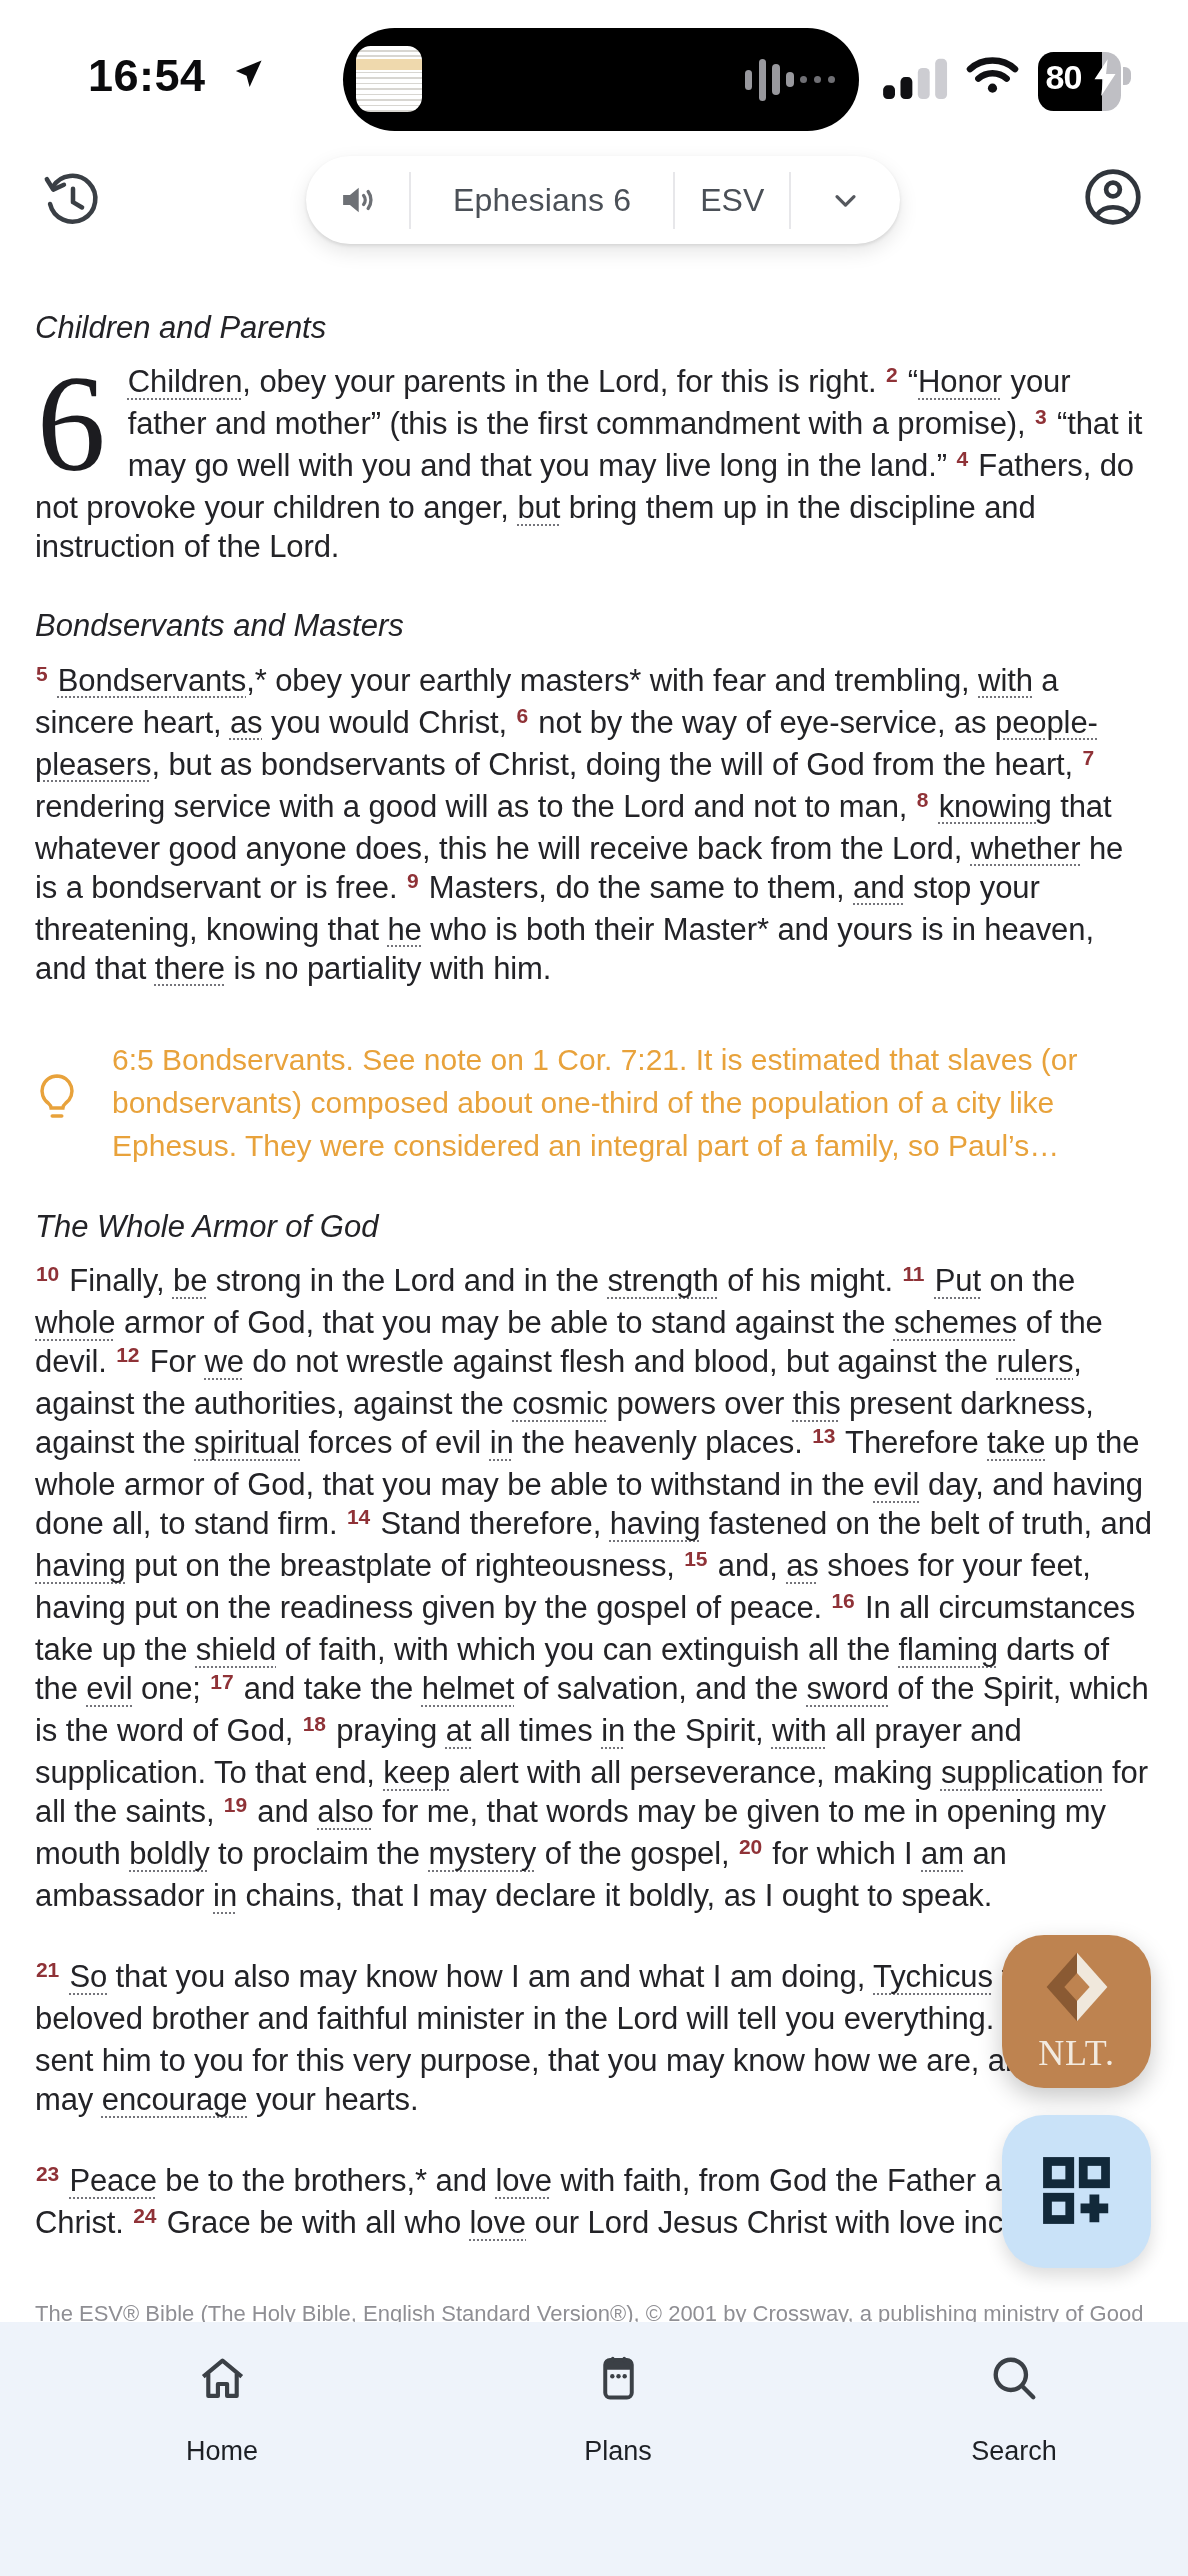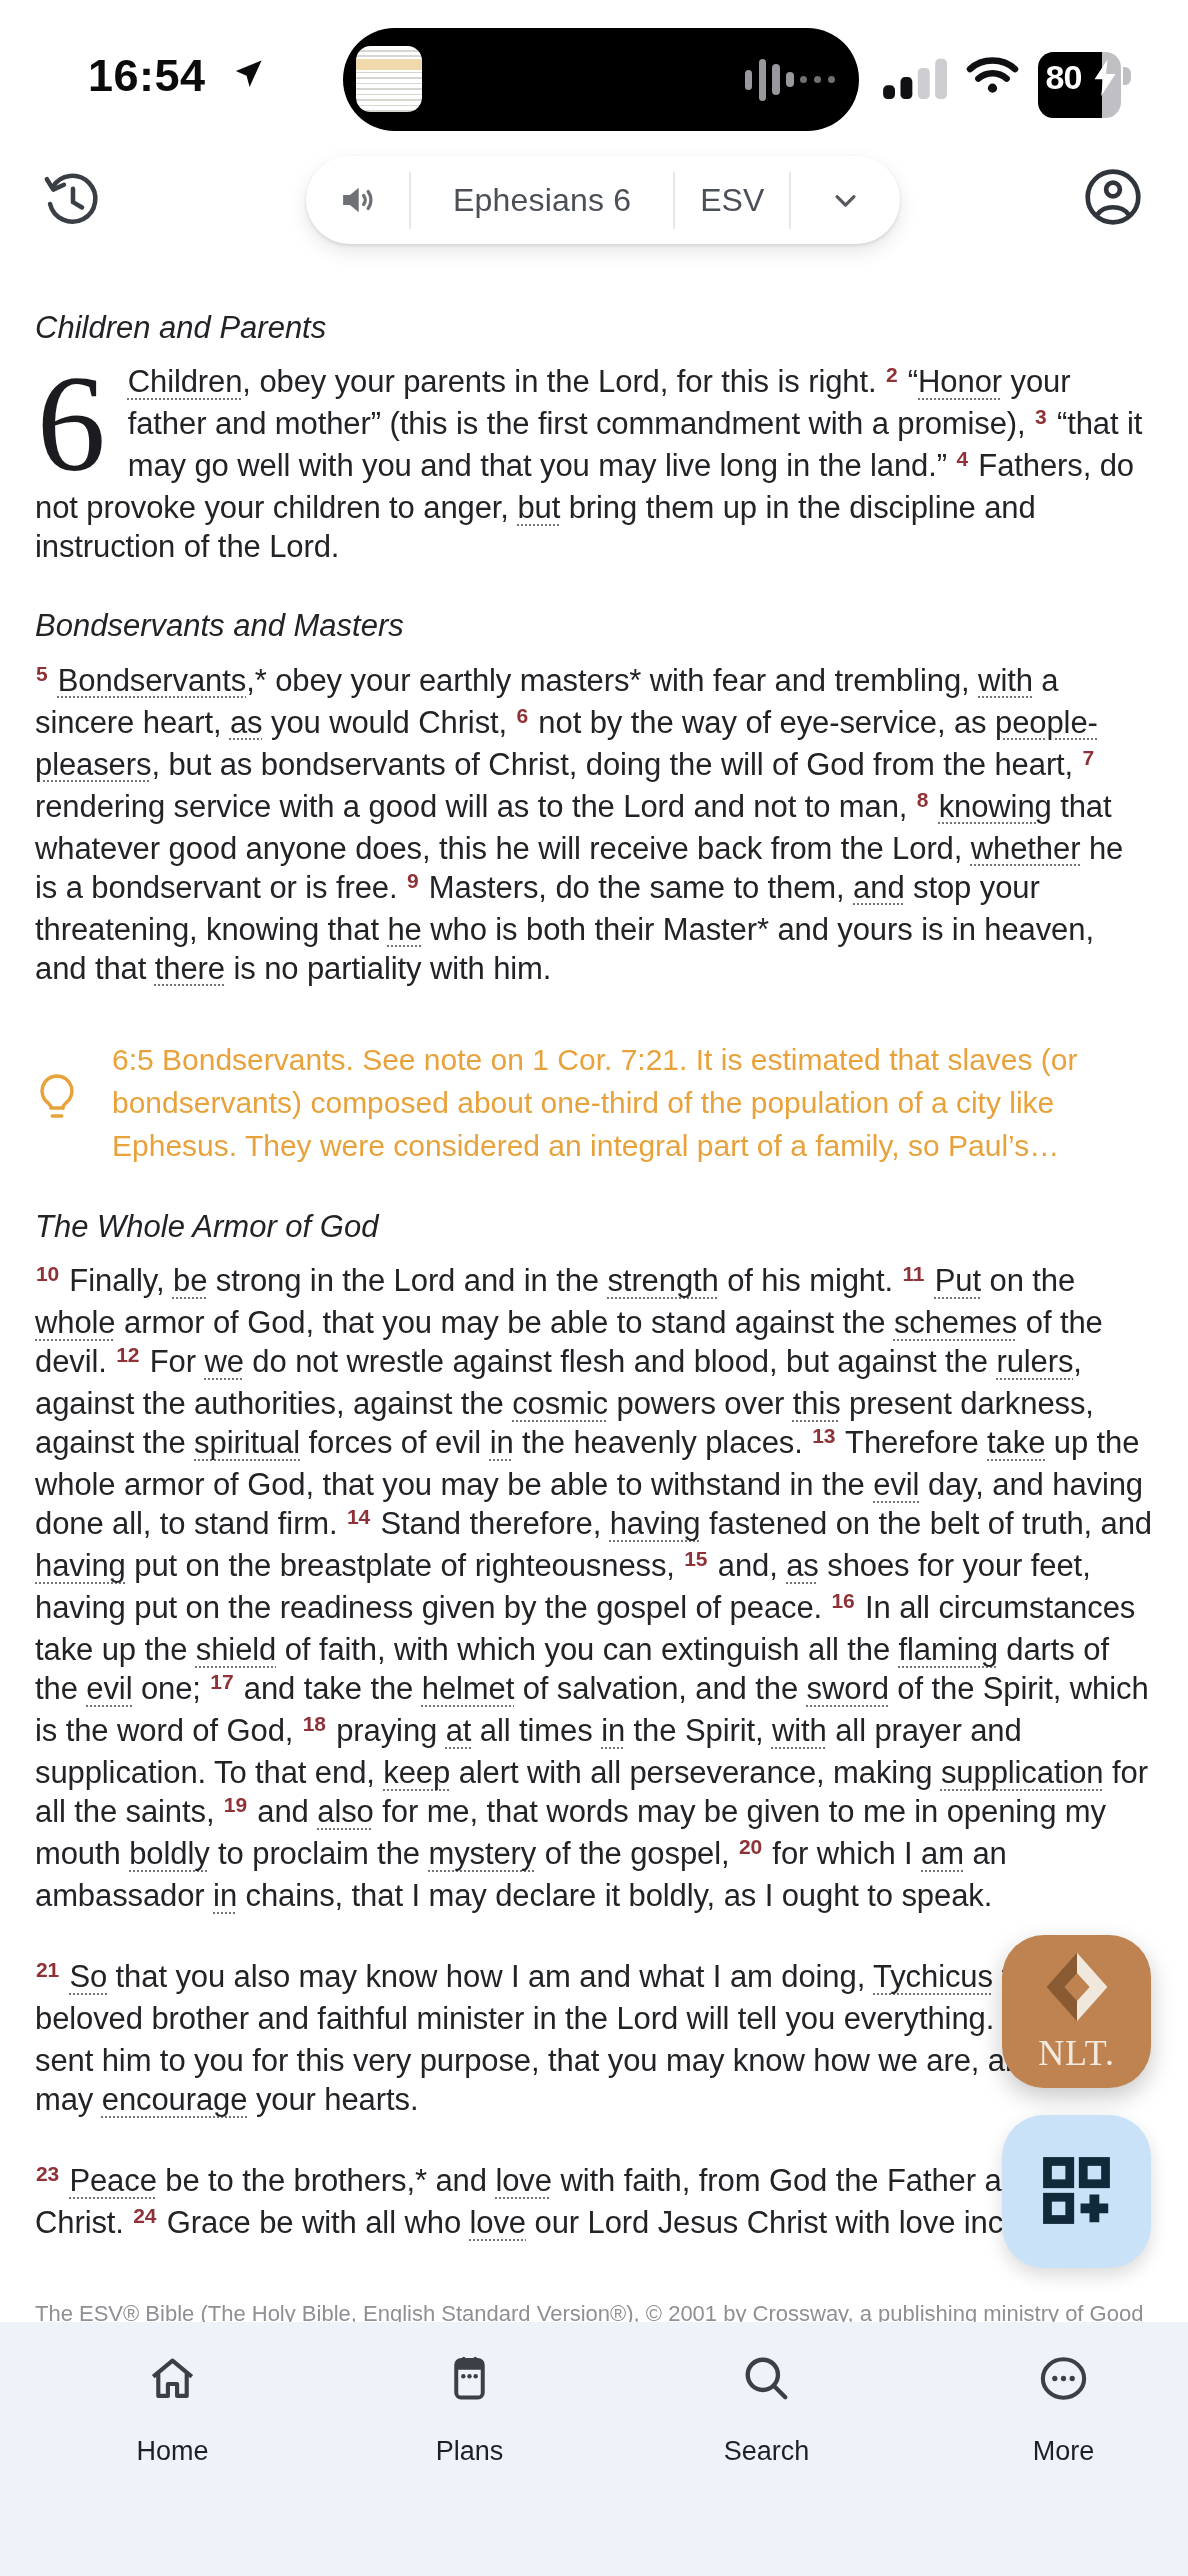--- a/index.html
+++ b/index.html
@@ -12,21 +12,21 @@
   .loc-arrow{position:absolute;left:232px;top:57px;}
   .island{position:absolute;left:343px;top:28px;width:516px;height:103px;border-radius:52px;background:#000;}
   .thumb{position:absolute;left:13px;top:18.4px;width:66px;height:66px;border-radius:14.7px;background:
          repeating-linear-gradient(#ffffff 0 3.7px,#d8d6d1 3.7px 5.5px);overflow:hidden;}
   .thumb:before{content:"";position:absolute;left:0;top:13px;height:11px;width:100%;background:#efd9ad;}
   .wave{position:absolute;right:24px;top:0;height:103px;display:flex;align-items:center;gap:6.4px;}
   .wave i{display:block;width:7.4px;border-radius:4.6px;background:#98989d;}
   .wave .dot{width:7.4px;height:7.4px;background:#6f6f74;}
   .sigbars{position:absolute;left:883px;top:57px;}
   .wifi{position:absolute;left:965px;top:53px;}
-  .battery{position:absolute;left:1038px;top:52px;width:83px;height:66px;border-radius:15.7px;background:#bfbfc4;overflow:hidden;}
+  .battery{position:absolute;left:1038px;top:52px;width:83px;height:59px;border-radius:15.7px;background:#bfbfc4;overflow:hidden;}
   .bat-fill{position:absolute;left:0;top:0;bottom:0;width:64px;background:#000;}
   .bat-num{position:absolute;left:7.4px;top:5.5px;font-size:34px;font-weight:700;color:#fff;letter-spacing:-0.9px;}
   .bat-bolt{position:absolute;left:53px;top:6.4px;}
   .bat-cap{position:absolute;left:1123px;top:67px;width:8.3px;height:18.4px;background:#bfbfc4;border-radius:0 6.4px 6.4px 0;}
 
   
   .appheader{position:relative;height:138px;}
   .icon-btn{position:absolute;background:none;border:none;padding:0;cursor:pointer;}
   .history-btn{left:41px;top:29.5px;}
   .profile-btn{right:42px;top:26px;}
@@ -247,30 +247,17 @@
         <span class="nav-iconwrap">
             <span>
           <svg width="55" height="55" viewBox="0 0 24 24" fill="none" stroke="#3b4046" stroke-width="1.9" stroke-linecap="round">
             <circle cx="10.4" cy="10.4" r="6.6"></circle>
             <path d="M15.3 15.3 L 20.2 20.2"></path>
           </svg>
         </span>
           </span>
         <span class="nav-label">Search</span>
       </button>
-      <button class="nav-item">
-        <span class="nav-iconwrap">
-            <span>
-          <svg width="55" height="55" viewBox="0 0 24 24" fill="none" stroke="#3b4046" stroke-width="1.8">
-            <ellipse cx="12" cy="12" rx="9" ry="8.4"></ellipse>
-            <circle cx="8.2" cy="12" r="1.15" fill="#3b4046" stroke="none"></circle>
-            <circle cx="12" cy="12" r="1.15" fill="#3b4046" stroke="none"></circle>
-            <circle cx="15.8" cy="12" r="1.15" fill="#3b4046" stroke="none"></circle>
-          </svg>
-        </span>
-          </span>
-        <span class="nav-label">More</span>
-      </button>
     </div>
   </nav>
 
 </div>
 
 
 </body></html>

